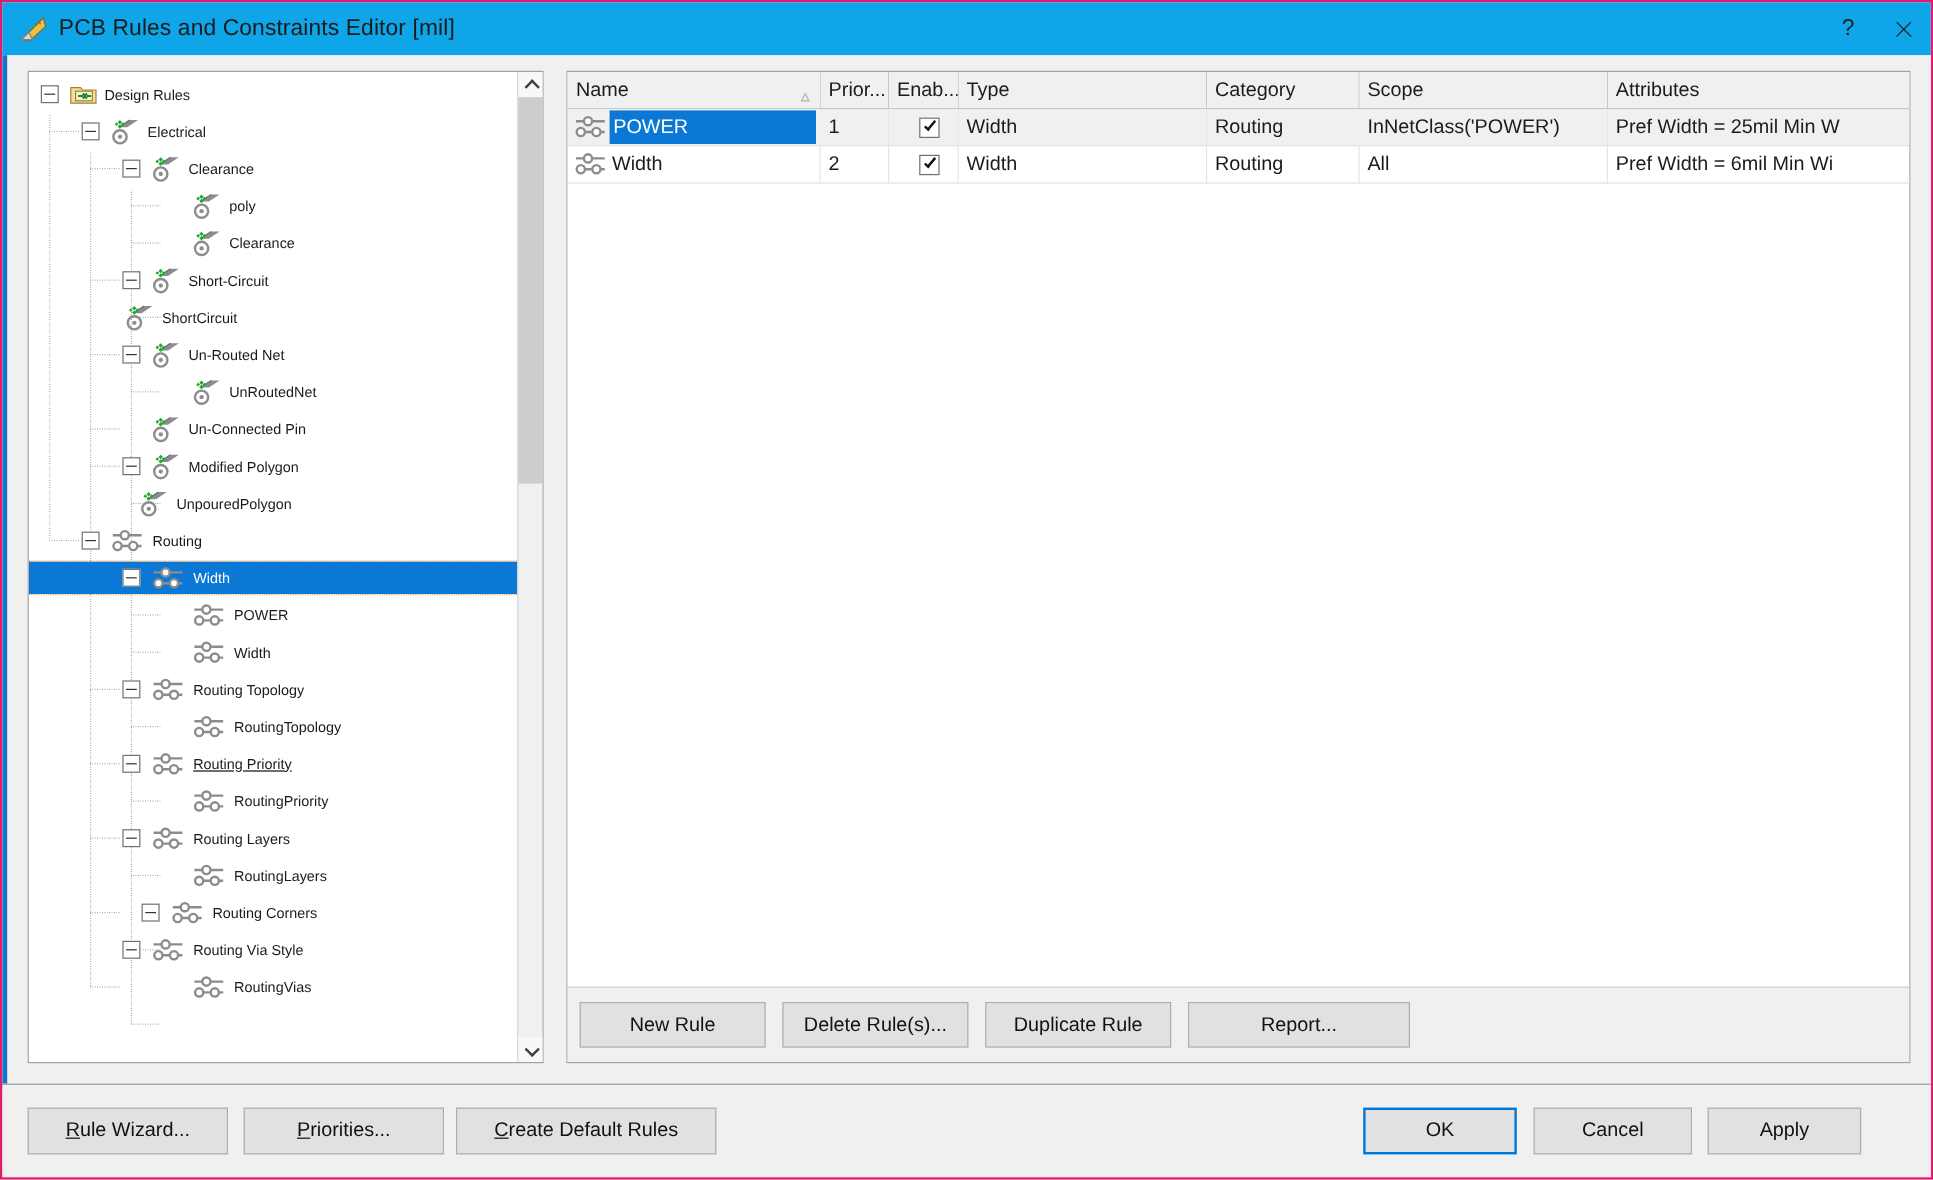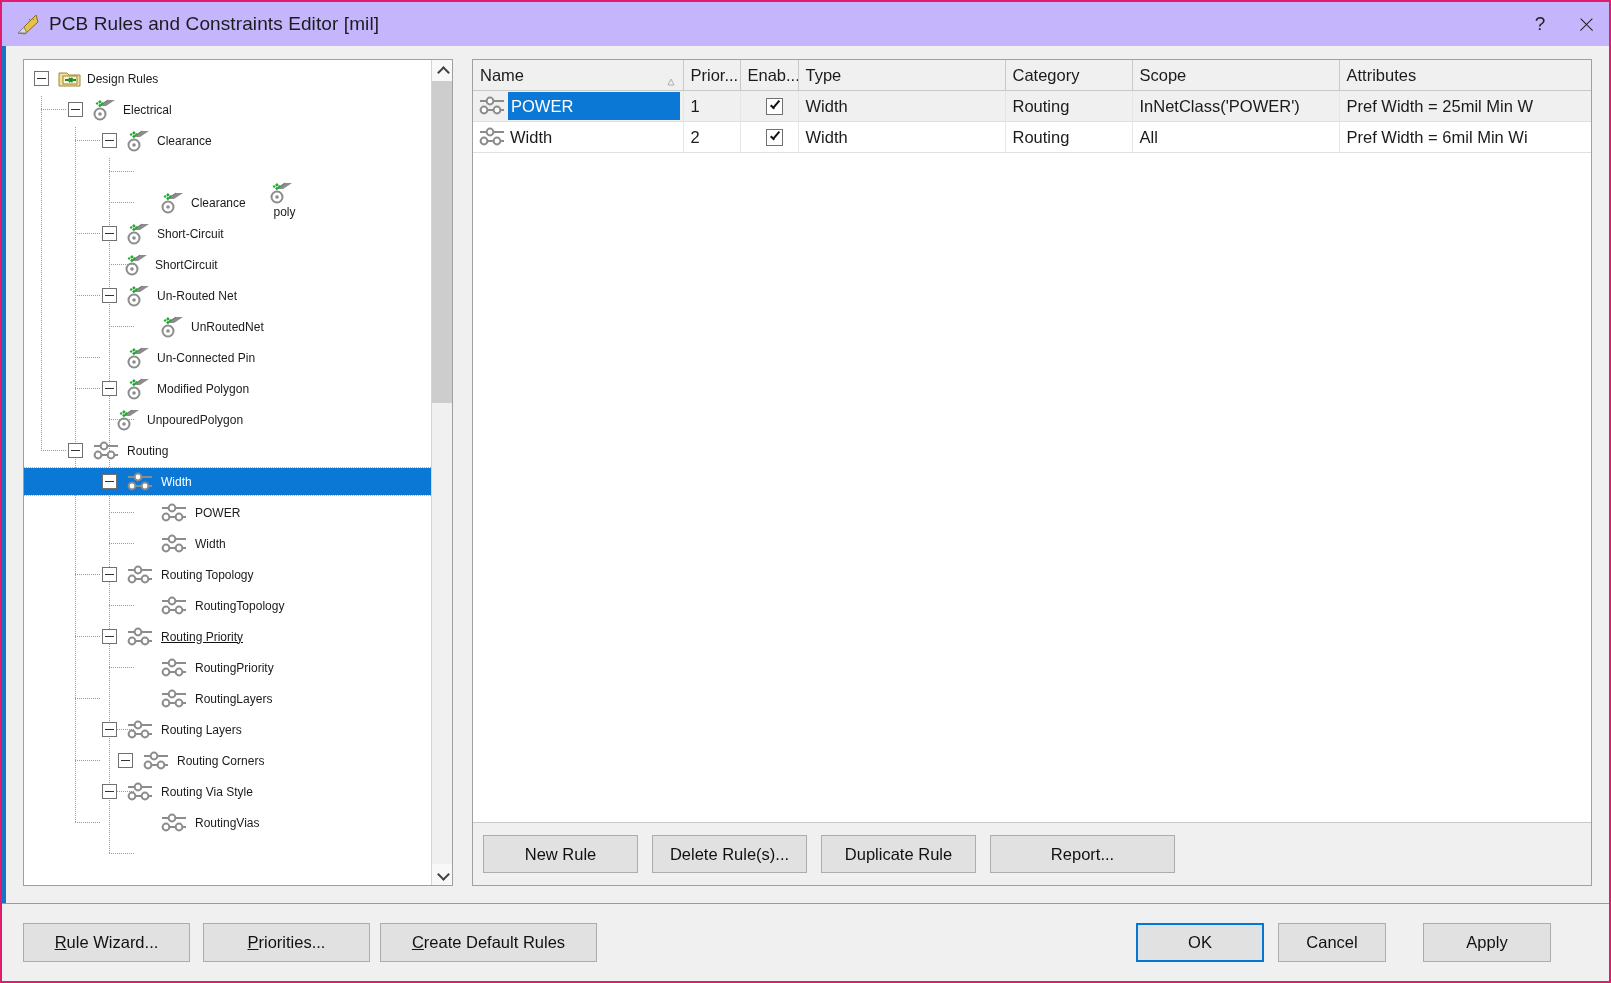--- a/index.html
+++ b/index.html
@@ -13,21 +13,21 @@
   .window{
     position:absolute;left:0;top:0;width:1611px;height:983px;
     box-sizing:border-box;
     border:2px solid #e21b6c;
     background:#f0f0f0;
     display:flex;flex-direction:column;
   }
 
   
   .titlebar{
-    height:44px;flex:0 0 44px;background:#c4b5fd;
+    height:44px;flex:0 0 44px;background:#0ea5e9;
     display:flex;align-items:center;position:relative;
   }
   .title-icon{
     width:24px;height:22px;margin-left:14px;margin-right:9px;flex:0 0 24px;
     position:relative;
   }
   .title-text{
     font-size:19px;color:#1c1c1c;letter-spacing:.1px;white-space:nowrap;
   }
   .title-btns{position:absolute;right:0;top:0;height:44px;display:flex;}
@@ -183,21 +183,21 @@
   }
   .fbtn{
     position:absolute;top:19px;height:39px;background:#e1e1e1;border:1px solid #adadad;
     font-size:16.5px;color:#111;display:flex;align-items:center;justify-content:center;
     box-sizing:border-box;cursor:default;white-space:nowrap;
   }
   .f-wiz{left:21px;width:167px;}
   .f-pri{left:201px;width:167px;}
   .f-def{left:378px;width:217px;}
   .f-ok{left:1134px;width:128px;border:2px solid #0078d7;}
-  .f-cancel{left:1276px;width:108px;}
+  .f-cancel{left:1276px;width:132px;}
   .f-apply{left:1421px;width:128px;}
   .mn{text-decoration:underline;}
 </style>
 </head>
 <body>
 
 <div class="window">
 
   <div class="titlebar">
     <span class="title-icon">
@@ -292,21 +292,21 @@
                 <circle cx="8" cy="17" r="1.8" fill="#8c8c8c"></circle>
                 <g fill="#1faa2f">
                   <rect x="6.6" y="3.6" width="2.6" height="2.6" transform="rotate(45 7.9 4.9)"></rect>
                   <rect x="6.6" y="7.2" width="2.6" height="2.6" transform="rotate(45 7.9 8.5)"></rect>
                   <rect x="4.0" y="5.4" width="2.2" height="2.2" transform="rotate(45 5.1 6.5)"></rect>
                   <rect x="9.3" y="5.4" width="2.2" height="2.2" transform="rotate(45 10.4 6.5)"></rect>
                 </g>
               </svg></span>
             <span class="lbl">Clearance</span>
           </div>
-          <div class="trow" style="padding-left: 112px; flex-direction: column;">
+          <div class="trow" style="padding-left: 112px;">
             <span class="spacer"></span>
             <span style="flex: 0 0 9px;"></span>
             <span class="ico ico-elec"><svg width="26" height="26" viewBox="0 0 26 26">
                 <path d="M7 9 L16 3 L23 3 L14 9 Z" fill="#8c8c8c"></path>
                 <path d="M7 9 L16 3" stroke="#6d6d6d" stroke-width="1"></path>
                 <circle cx="8" cy="17" r="5.5" fill="none" stroke="#8c8c8c" stroke-width="2"></circle>
                 <circle cx="8" cy="17" r="1.8" fill="#8c8c8c"></circle>
                 <g fill="#1faa2f">
                   <rect x="6.6" y="3.6" width="2.6" height="2.6" transform="rotate(45 7.9 4.9)"></rect>
                   <rect x="6.6" y="7.2" width="2.6" height="2.6" transform="rotate(45 7.9 8.5)"></rect>
@@ -343,21 +343,21 @@
                 <circle cx="8" cy="17" r="1.8" fill="#8c8c8c"></circle>
                 <g fill="#1faa2f">
                   <rect x="6.6" y="3.6" width="2.6" height="2.6" transform="rotate(45 7.9 4.9)"></rect>
                   <rect x="6.6" y="7.2" width="2.6" height="2.6" transform="rotate(45 7.9 8.5)"></rect>
                   <rect x="4.0" y="5.4" width="2.2" height="2.2" transform="rotate(45 5.1 6.5)"></rect>
                   <rect x="9.3" y="5.4" width="2.2" height="2.2" transform="rotate(45 10.4 6.5)"></rect>
                 </g>
               </svg></span>
             <span class="lbl">Short-Circuit</span>
           </div>
-          <div class="trow" style="padding-left: 76px;">
+          <div class="trow" style="padding-left: 56px;">
             <span class="spacer"></span>
             <span style="flex: 0 0 9px;"></span>
             <span class="ico ico-elec"><svg width="26" height="26" viewBox="0 0 26 26">
                 <path d="M7 9 L16 3 L23 3 L14 9 Z" fill="#8c8c8c"></path>
                 <path d="M7 9 L16 3" stroke="#6d6d6d" stroke-width="1"></path>
                 <circle cx="8" cy="17" r="5.5" fill="none" stroke="#8c8c8c" stroke-width="2"></circle>
                 <circle cx="8" cy="17" r="1.8" fill="#8c8c8c"></circle>
                 <g fill="#1faa2f">
                   <rect x="6.6" y="3.6" width="2.6" height="2.6" transform="rotate(45 7.9 4.9)"></rect>
                   <rect x="6.6" y="7.2" width="2.6" height="2.6" transform="rotate(45 7.9 8.5)"></rect>
@@ -542,43 +542,43 @@
             <span style="flex: 0 0 9px;"></span>
             <span class="ico ico-route"><svg width="30" height="22" viewBox="0 0 30 22">
                 <line x1="2" y1="6" x2="26" y2="6" stroke="#8c8c8c" stroke-width="2"></line>
                 <circle cx="12" cy="6" r="3.4" fill="#fff" stroke="#8c8c8c" stroke-width="2"></circle>
                 <line x1="2" y1="15" x2="26" y2="15" stroke="#8c8c8c" stroke-width="2"></line>
                 <circle cx="6" cy="15" r="3.4" fill="#fff" stroke="#8c8c8c" stroke-width="2"></circle>
                 <circle cx="19" cy="15" r="3.4" fill="#fff" stroke="#8c8c8c" stroke-width="2"></circle>
               </svg></span>
             <span class="lbl">RoutingPriority</span>
           </div>
+          <div class="trow" style="padding-left: 78px;">
+            <span class="expander"></span>
+            <span style="flex: 0 0 9px;"></span>
+            <span class="ico ico-route"><svg width="30" height="22" viewBox="0 0 30 22">
+                <line x1="2" y1="6" x2="26" y2="6" stroke="#8c8c8c" stroke-width="2"></line>
+                <circle cx="12" cy="6" r="3.4" fill="#fff" stroke="#8c8c8c" stroke-width="2"></circle>
+                <line x1="2" y1="15" x2="26" y2="15" stroke="#8c8c8c" stroke-width="2"></line>
+                <circle cx="6" cy="15" r="3.4" fill="#fff" stroke="#8c8c8c" stroke-width="2"></circle>
+                <circle cx="19" cy="15" r="3.4" fill="#fff" stroke="#8c8c8c" stroke-width="2"></circle>
+              </svg></span>
+            <span class="lbl">Routing Layers</span>
+          </div>
           <div class="trow" style="padding-left: 112px;">
             <span class="spacer"></span>
             <span style="flex: 0 0 9px;"></span>
             <span class="ico ico-route"><svg width="30" height="22" viewBox="0 0 30 22">
                 <line x1="2" y1="6" x2="26" y2="6" stroke="#8c8c8c" stroke-width="2"></line>
                 <circle cx="12" cy="6" r="3.4" fill="#fff" stroke="#8c8c8c" stroke-width="2"></circle>
                 <line x1="2" y1="15" x2="26" y2="15" stroke="#8c8c8c" stroke-width="2"></line>
                 <circle cx="6" cy="15" r="3.4" fill="#fff" stroke="#8c8c8c" stroke-width="2"></circle>
                 <circle cx="19" cy="15" r="3.4" fill="#fff" stroke="#8c8c8c" stroke-width="2"></circle>
               </svg></span>
             <span class="lbl">RoutingLayers</span>
-          </div>
-          <div class="trow" style="padding-left: 78px;">
-            <span class="expander"></span>
-            <span style="flex: 0 0 9px;"></span>
-            <span class="ico ico-route"><svg width="30" height="22" viewBox="0 0 30 22">
-                <line x1="2" y1="6" x2="26" y2="6" stroke="#8c8c8c" stroke-width="2"></line>
-                <circle cx="12" cy="6" r="3.4" fill="#fff" stroke="#8c8c8c" stroke-width="2"></circle>
-                <line x1="2" y1="15" x2="26" y2="15" stroke="#8c8c8c" stroke-width="2"></line>
-                <circle cx="6" cy="15" r="3.4" fill="#fff" stroke="#8c8c8c" stroke-width="2"></circle>
-                <circle cx="19" cy="15" r="3.4" fill="#fff" stroke="#8c8c8c" stroke-width="2"></circle>
-              </svg></span>
-            <span class="lbl">Routing Layers</span>
           </div>
           <div class="trow" style="padding-left: 94px;">
             <span class="expander"></span>
             <span style="flex: 0 0 9px;"></span>
             <span class="ico ico-route"><svg width="30" height="22" viewBox="0 0 30 22">
                 <line x1="2" y1="6" x2="26" y2="6" stroke="#8c8c8c" stroke-width="2"></line>
                 <circle cx="12" cy="6" r="3.4" fill="#fff" stroke="#8c8c8c" stroke-width="2"></circle>
                 <line x1="2" y1="15" x2="26" y2="15" stroke="#8c8c8c" stroke-width="2"></line>
                 <circle cx="6" cy="15" r="3.4" fill="#fff" stroke="#8c8c8c" stroke-width="2"></circle>
                 <circle cx="19" cy="15" r="3.4" fill="#fff" stroke="#8c8c8c" stroke-width="2"></circle>

